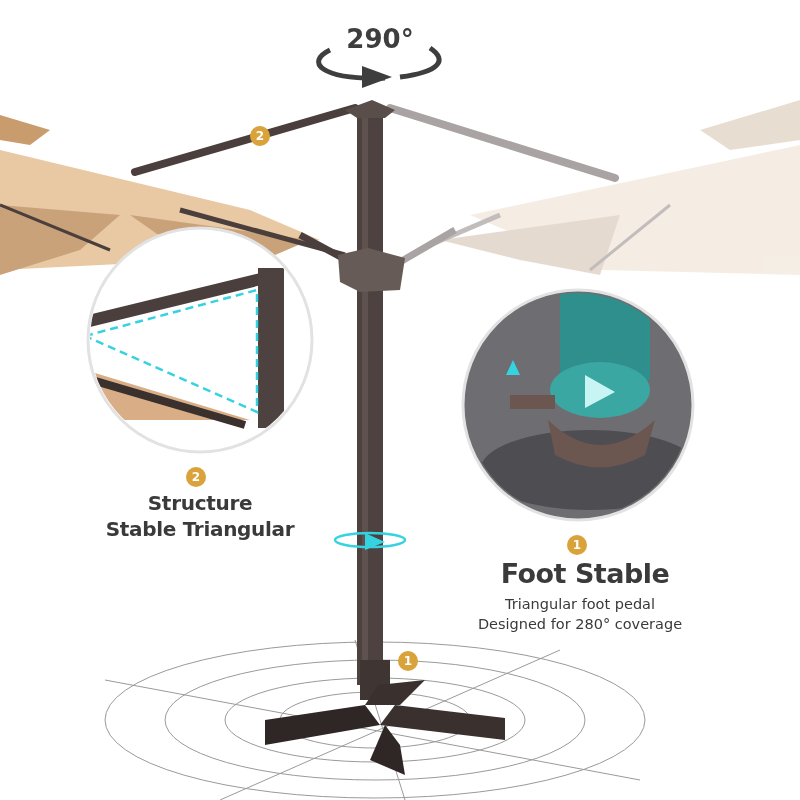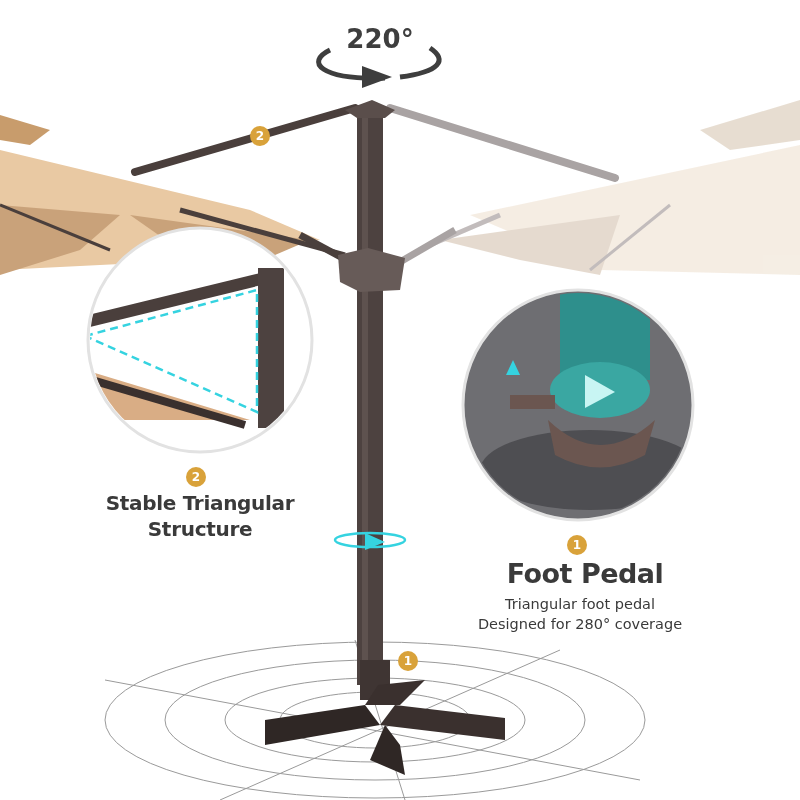--- a/index.html
+++ b/index.html
@@ -99,27 +99,27 @@
       <rect x="560" y="290" width="90" height="90" fill="#2e8f8c"></rect>
       <ellipse cx="600" cy="390" rx="50" ry="28" fill="#3aa7a2"></ellipse>
       <path d="M548 420 Q600 470 655 420 L645 455 Q600 480 555 455 Z" fill="#6b5650"></path>
       <rect x="510" y="395" width="45" height="14" fill="#6b5650"></rect>
       <polygon points="585,375 615,392 585,408" fill="#c8f5f3"></polygon>
       <polygon points="513,360 520,375 506,375" fill="#35d3e0"></polygon>
     </g>
   </g>
 </svg>
 
-<div class="rot-label">220°</div>
+<div class="rot-label">290°</div>
 
 <div class="badge" style="left:250px; top:126px; background:#d9a23a;">2</div>
 <div class="badge" style="left:398px; top:651px; background:#d9a23a;">1</div>
 
 <div class="badge" style="left:186px; top:467px; background:#d9a23a;">2</div>
 <div class="title-left">
+  <div>Structure</div>
   <div>Stable Triangular</div>
-  <div>Structure</div>
 </div>
 
 <div class="badge" style="left:567px; top:535px; background:#d9a23a;">1</div>
-<div class="title-right">Foot Pedal</div>
+<div class="title-right">Foot Stable</div>
 <div class="desc" style="top:596px;">Triangular foot pedal</div>
 <div class="desc" style="top:616px;">Designed for 280° coverage</div>
 
 </body></html>

